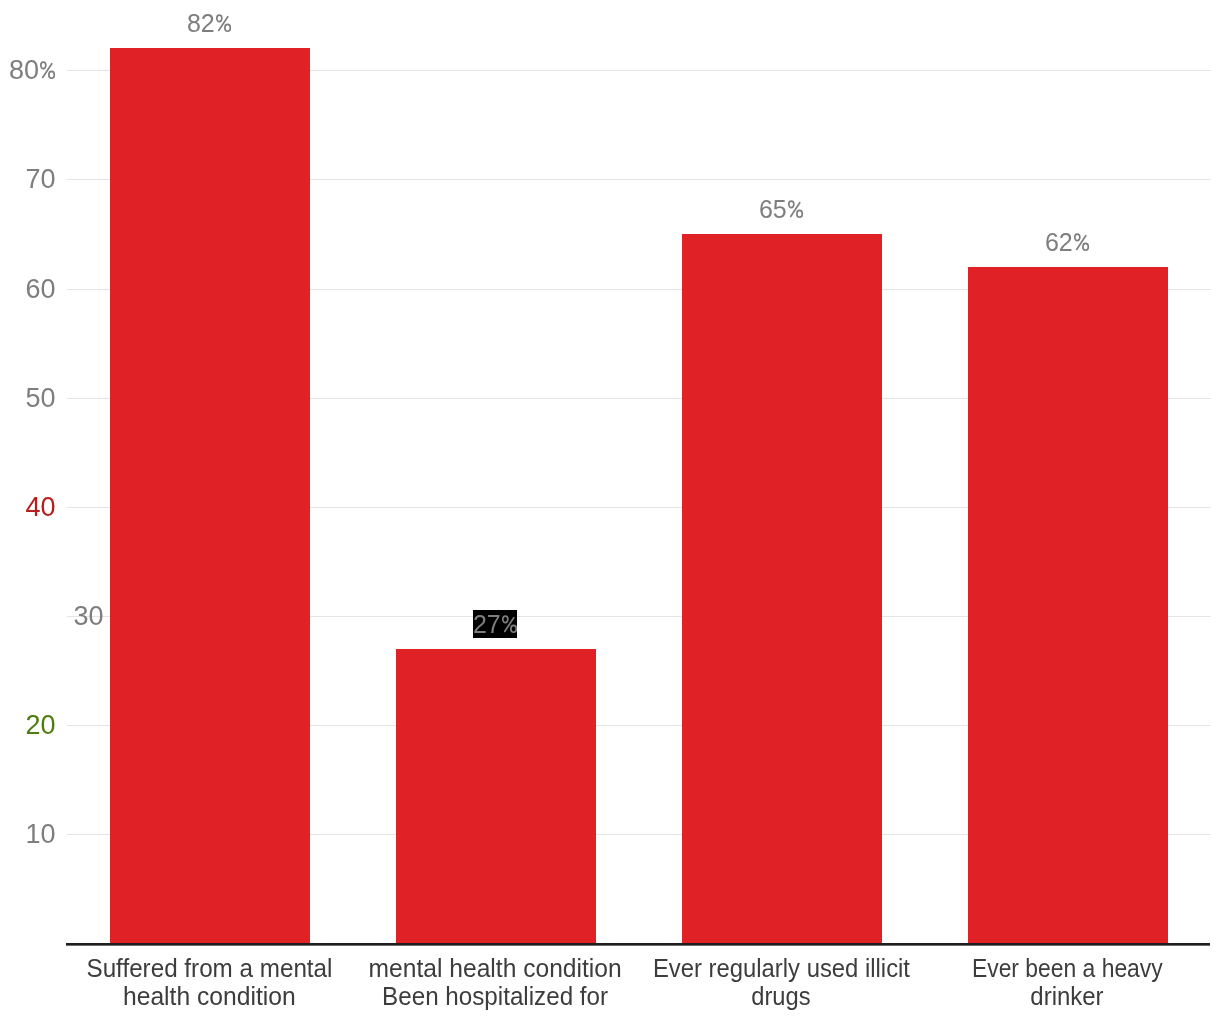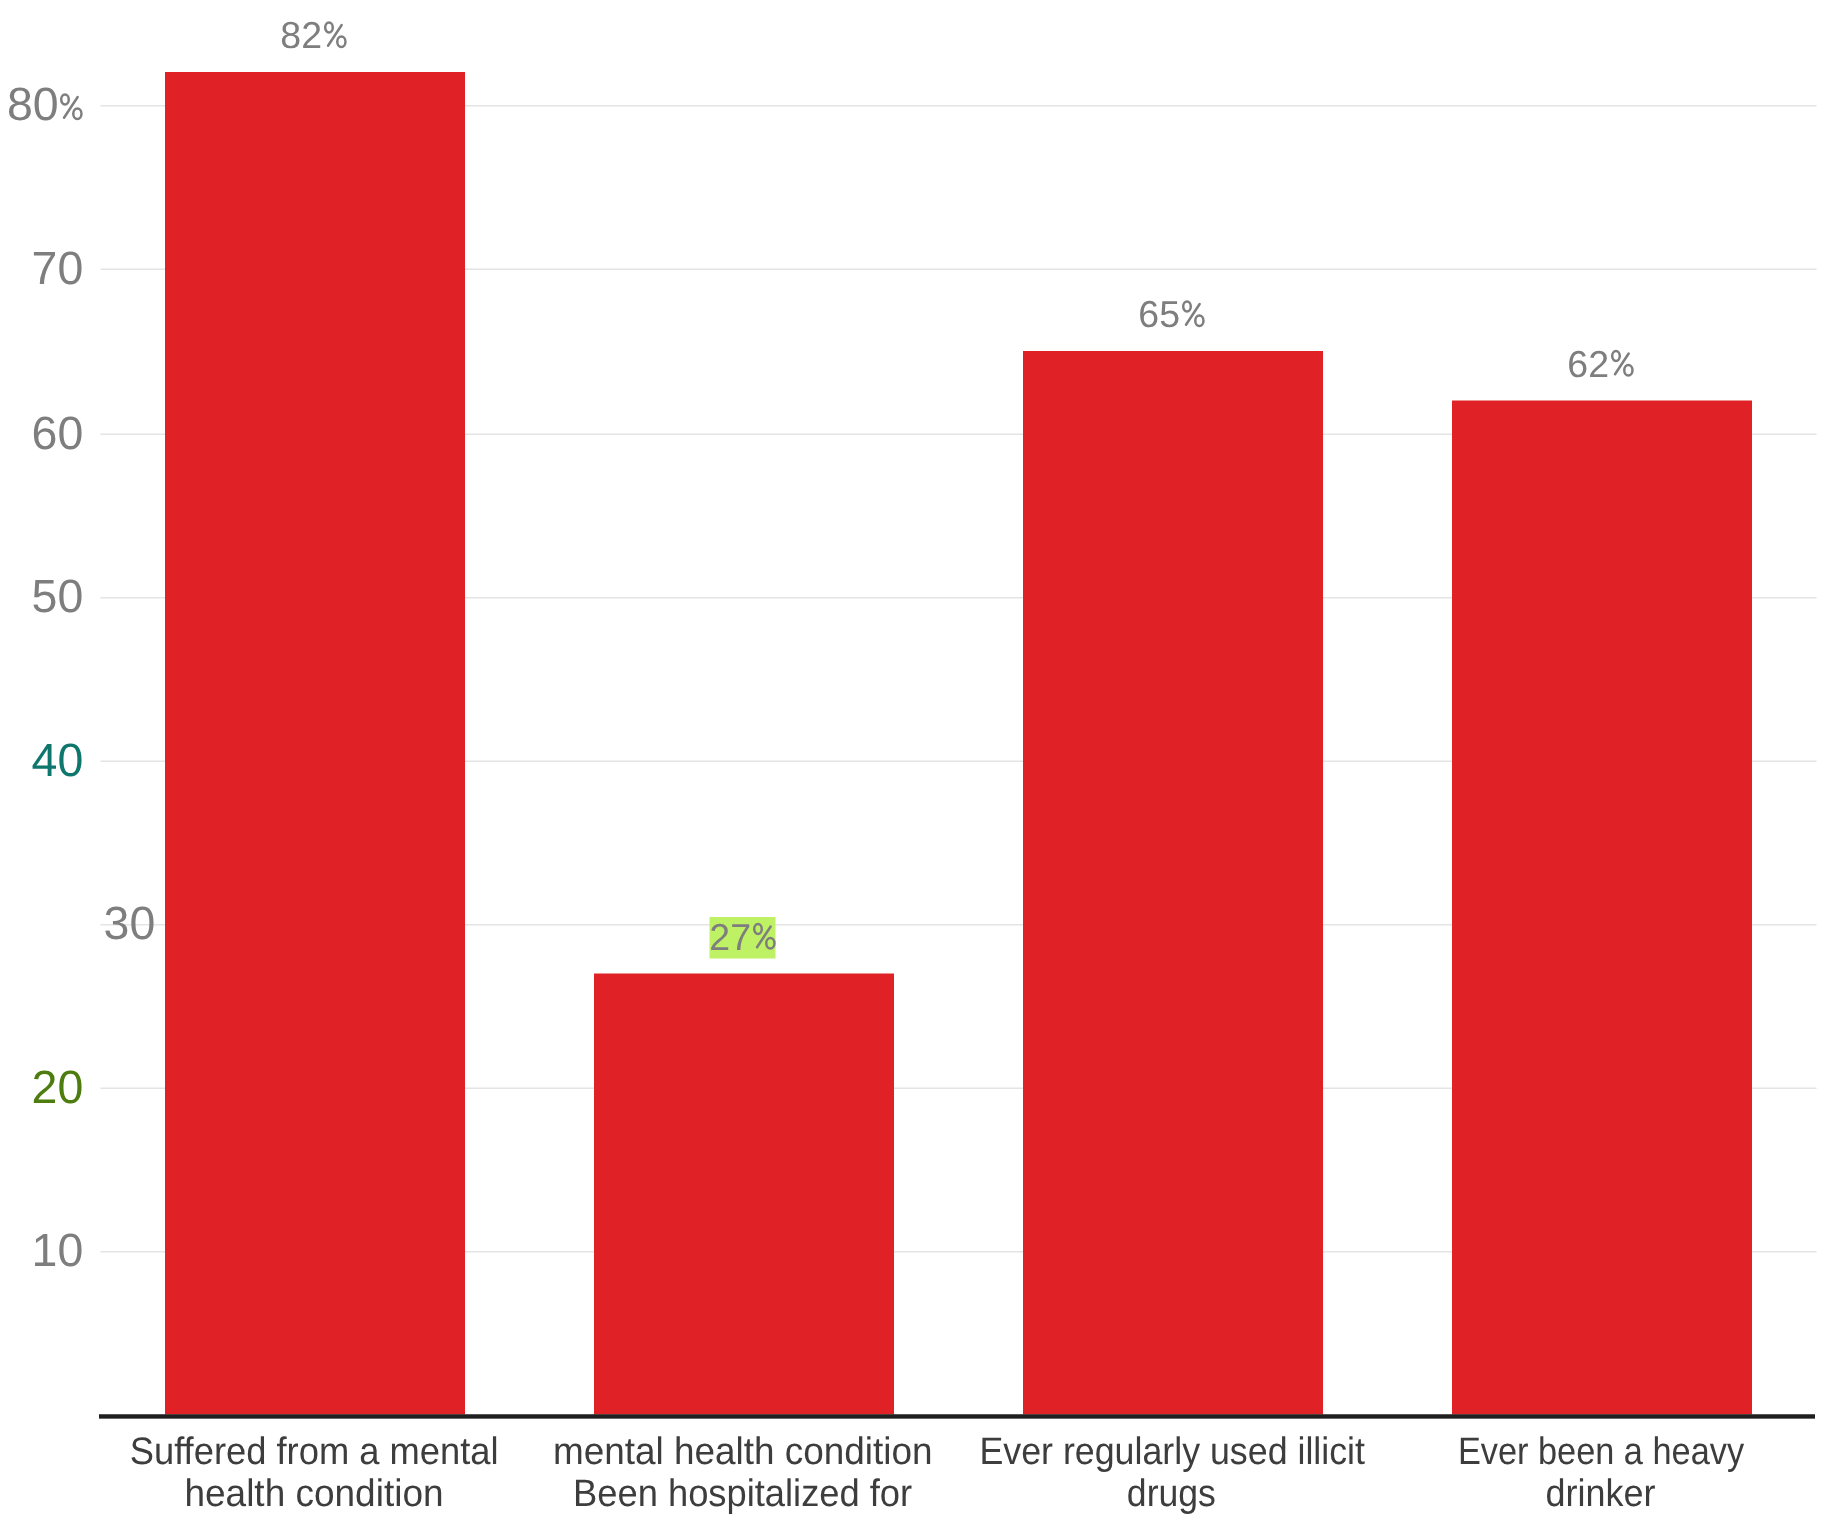--- a/index.html
+++ b/index.html
@@ -8,21 +8,21 @@
        font-family:"Liberation Sans",sans-serif;overflow:hidden;
        -webkit-font-smoothing:antialiased;}
   #chart{position:relative;width:1220px;height:1020px;background:#ffffff;}
 
   
   .gridlines{position:absolute;left:0;top:0;width:1220px;height:1020px;}
   .gridline{position:absolute;height:1px;background:#e4e4e4;}
 
   
   .ytick{position:absolute;left:0;width:55.5px;color:#7e7e7e;
-         font-size:31px;line-height:18px;text-align:right;white-space:nowrap;
+         font-size:27px;line-height:18px;text-align:right;white-space:nowrap;
          will-change:transform;}
 
   
   .xaxis{position:absolute;left:66px;top:942px;width:1144px;height:3px;
          background:#1f1f1f;
          background-image:linear-gradient(to bottom,#1f1f1f 0,#1f1f1f 66.7%,#6b6b6b 66.7%,#6b6b6b 100%);}
 
   
   .bar{position:absolute;background:#e02226;}
 
@@ -57,41 +57,41 @@
     <div class="gridline" style="left: 67px; top: 507px; width: 1144px; background: rgb(228, 228, 228);"></div>
     <div class="gridline" style="left: 67px; top: 398px; width: 1144px; background: rgb(228, 228, 228);"></div>
     <div class="gridline" style="left: 67px; top: 289px; width: 1144px; background: rgb(228, 228, 228);"></div>
     <div class="gridline" style="left: 67px; top: 179px; width: 1144px; background: rgb(228, 228, 228);"></div>
     <div class="gridline" style="left: 67px; top: 70px; width: 1144px; background: rgb(228, 228, 228);"></div>
   </div>
 
   <div class="ytick" style="top: 825px; color: rgb(126, 126, 126);">10</div>
   <div class="ytick" style="top: 716px; color: #4d7c0f;">20</div>
   <div class="ytick" style="top: 607px; color: rgb(126, 126, 126); padding-left: 48px;">30</div>
-  <div class="ytick" style="top: 498px; color: #0f766e;">40</div>
+  <div class="ytick" style="top: 498px; color: #b91c1c;">40</div>
   <div class="ytick" style="top: 389px; color: rgb(126, 126, 126);">50</div>
   <div class="ytick" style="top: 280px; color: rgb(126, 126, 126);">60</div>
   <div class="ytick" style="top: 170px; color: rgb(126, 126, 126);">70</div>
   <div class="ytick" style="top: 61px; color: rgb(126, 126, 126);"><span>80</span><svg class="pct" viewBox="0 0 15.75 18.4">
         <ellipse class="pc-top" cx="3.4" cy="4.25" rx="2.58" ry="3.39" stroke="#7e7e7e"></ellipse>
         <ellipse class="pc-bot" cx="11.85" cy="13.9" rx="2.8" ry="3.55" stroke="#7e7e7e"></ellipse>
         <line class="pc-sl" x1="12.05" y1="2.55" x2="2.75" y2="16.65" stroke="#7e7e7e"></line>
       </svg></div>
 
   <div class="bar" style="left: 109.85px; top: 48.47px; width: 200px; height: 895.03px; background: rgb(224, 34, 38);"></div>
   <div class="bar" style="left: 395.85px; top: 648.795px; width: 200px; height: 294.705px; background: rgb(224, 34, 38);"></div>
   <div class="bar" style="left: 681.85px; top: 234.025px; width: 200px; height: 709.475px; background: rgb(224, 34, 38);"></div>
   <div class="bar" style="left: 967.85px; top: 266.77px; width: 200px; height: 676.73px; background: rgb(224, 34, 38);"></div>
 
   <div class="dlabel" style="left: 69px; top: 13.5px; color: rgb(126, 126, 126);"><span class="dinner" style="background: rgb(255, 255, 255);"><span>82</span><svg class="pct" viewBox="0 0 15.75 18.4">
           <ellipse class="pc-top" cx="3.4" cy="4.25" rx="2.58" ry="3.39" stroke="#7e7e7e"></ellipse>
           <ellipse class="pc-bot" cx="11.85" cy="13.9" rx="2.8" ry="3.55" stroke="#7e7e7e"></ellipse>
           <line class="pc-sl" x1="12.05" y1="2.55" x2="2.75" y2="16.65" stroke="#7e7e7e"></line>
         </svg></span></div>
-  <div class="dlabel" style="left: 355px; top: 614.5px; color: rgb(126, 126, 126);"><span class="dinner" style="background: #bef264;"><span>27</span><svg class="pct" viewBox="0 0 15.75 18.4">
+  <div class="dlabel" style="left: 355px; top: 614.5px; color: rgb(126, 126, 126);"><span class="dinner" style="background: #000000;"><span>27</span><svg class="pct" viewBox="0 0 15.75 18.4">
           <ellipse class="pc-top" cx="3.4" cy="4.25" rx="2.58" ry="3.39" stroke="#7e7e7e"></ellipse>
           <ellipse class="pc-bot" cx="11.85" cy="13.9" rx="2.8" ry="3.55" stroke="#7e7e7e"></ellipse>
           <line class="pc-sl" x1="12.05" y1="2.55" x2="2.75" y2="16.65" stroke="#7e7e7e"></line>
         </svg></span></div>
   <div class="dlabel" style="left: 641px; top: 199.5px; color: rgb(126, 126, 126);"><span class="dinner" style="background: rgb(255, 255, 255); text-align: right;"><span>65</span><svg class="pct" viewBox="0 0 15.75 18.4">
           <ellipse class="pc-top" cx="3.4" cy="4.25" rx="2.58" ry="3.39" stroke="#7e7e7e"></ellipse>
           <ellipse class="pc-bot" cx="11.85" cy="13.9" rx="2.8" ry="3.55" stroke="#7e7e7e"></ellipse>
           <line class="pc-sl" x1="12.05" y1="2.55" x2="2.75" y2="16.65" stroke="#7e7e7e"></line>
         </svg></span></div>
   <div class="dlabel" style="left: 927px; top: 232.5px; color: rgb(126, 126, 126);"><span class="dinner" style="background: rgb(255, 255, 255);"><span>62</span><svg class="pct" viewBox="0 0 15.75 18.4">

